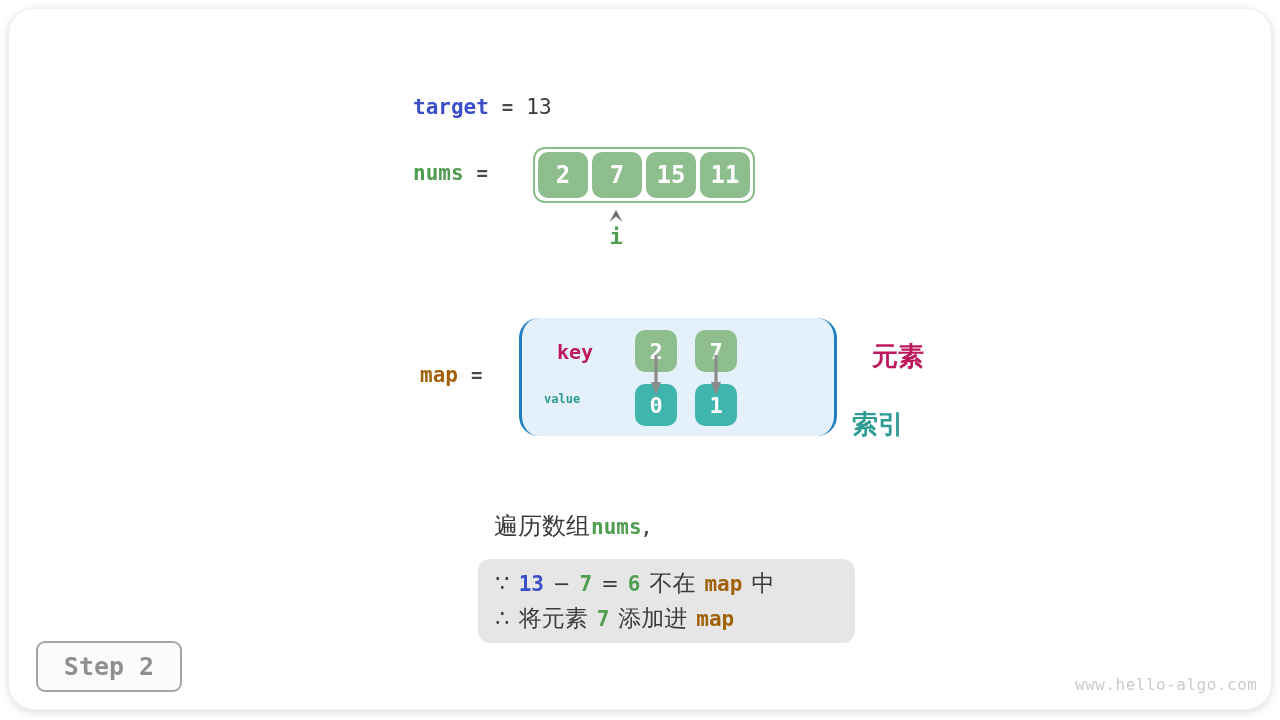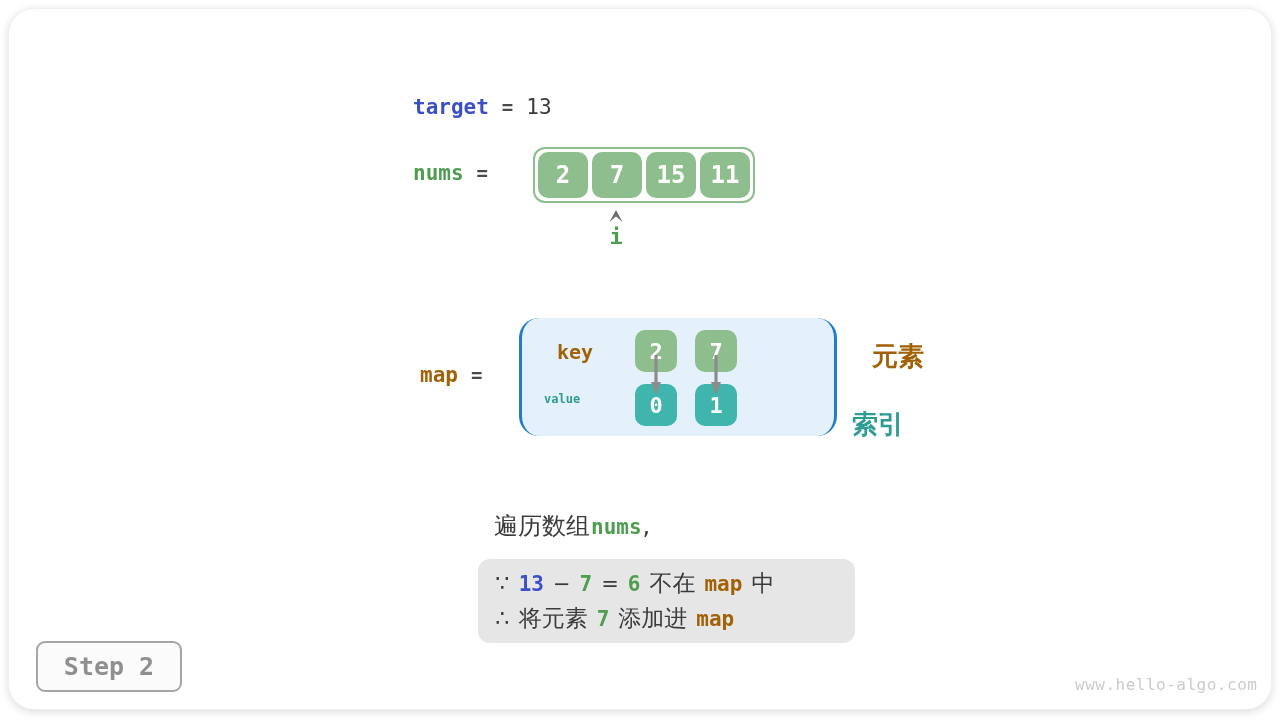--- a/index.html
+++ b/index.html
@@ -19,21 +19,21 @@
     box-shadow: 0 2px 9px rgba(0,0,0,0.14);
   }
   .abs { position: absolute; }
   .mono { font-family: "DejaVu Sans Mono", "Liberation Mono", monospace; }
   .bold { font-weight: bold; }
 
   
   .c-indigo { color: #3a4fc8; }
   .c-blue   { color: #a16207; }
   .c-green  { color: #4f9d51; text-align: center; }
-  .c-keygreen { color: #a16207; }
+  .c-keygreen { color: #be185d; }
   .c-teal   { color: #2e9c94; }
   .c-dark   { color: #3b3b3b; }
   .c-eq     { color: #4a4a4a; }
 
   .row { display: flex; align-items: baseline; }
 
   
   .var-row { font-size: 21px; }
   .var-row .eq { font-size: 19px; font-weight: 600; margin: 0 0 0 13px; }
   .var-row .val { font-size: 21px; font-weight: 500; color: #3a3a3a; margin-left: 13px; }

